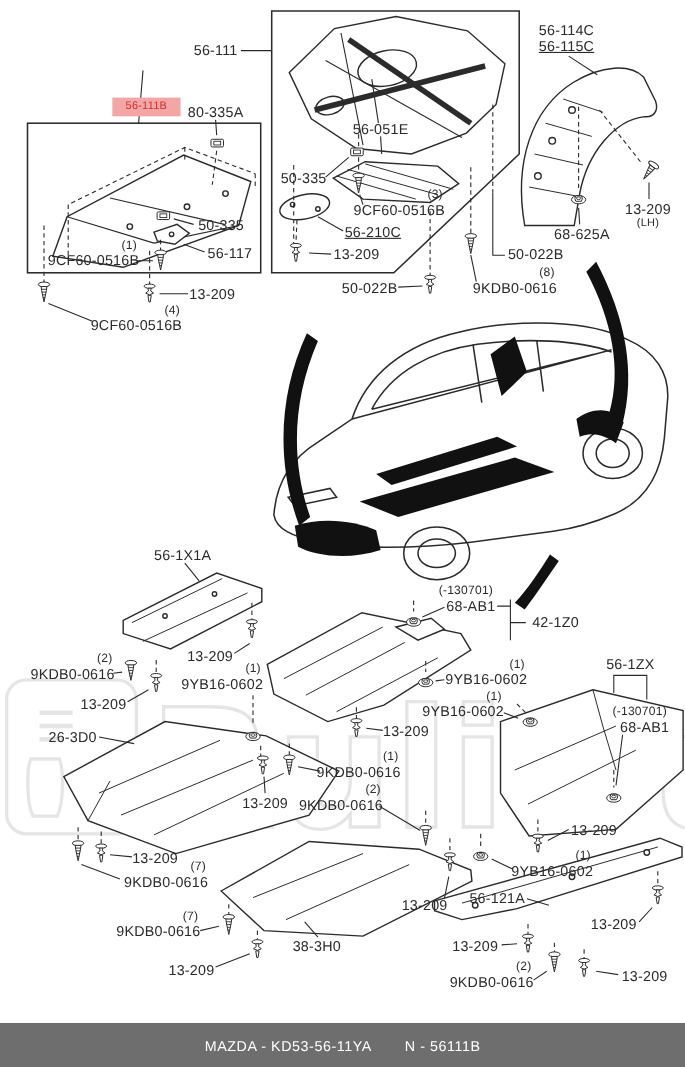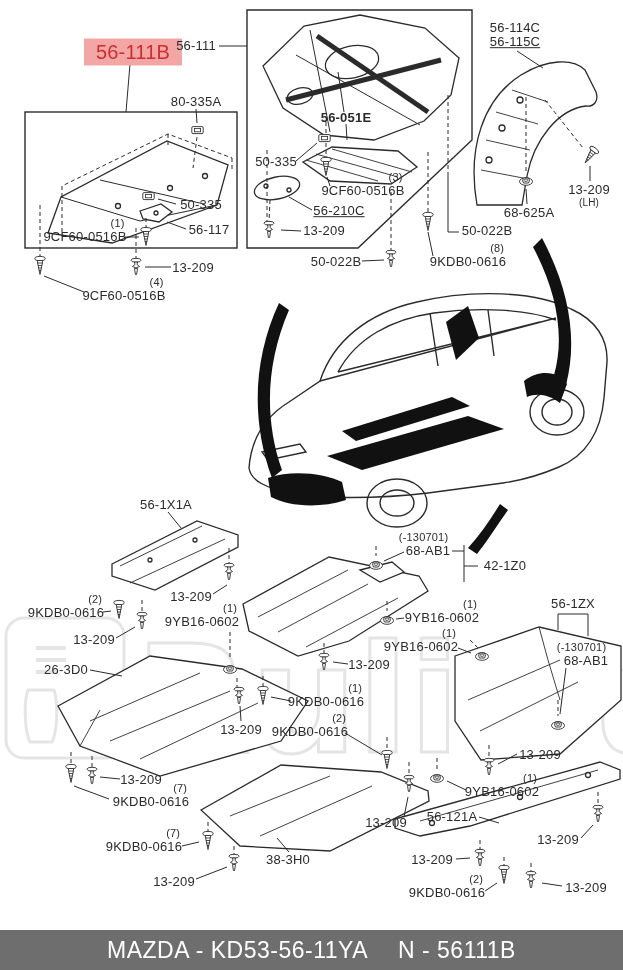--- a/index.html
+++ b/index.html
@@ -5,24 +5,24 @@
   html,body{margin:0;padding:0;background:#fff;}
   .stage{position:relative;width:623px;height:970px;background:#fff;overflow:hidden;
          font-family:"Liberation Sans",sans-serif;color:var(--line,#2b2b2b);}
   svg.canvas{position:absolute;left:0;top:0;}
   #labels{position:absolute;inset:0;}
   .lbl{position:absolute;transform:translate(-50%,-50%);font-size:13px;line-height:1.05;
        color:var(--line,#2b2b2b);white-space:nowrap;letter-spacing:0.2px;}
   .lbl .pre{position:absolute;bottom:100%;right:2px;font-size:11px;line-height:1;margin-bottom:1px;}
   .lbl .post{position:absolute;top:100%;left:50%;transform:translateX(-50%);font-size:10px;line-height:1;margin-top:1px;text-align:center;}
   .lbl.hl{background:var(--highlight-bg,#f2a6a6);color:var(--highlight-text,#cf2e2e);
-          font-size:20px;padding:3px 12px;}
+          font-size:10px;padding:3px 12px;margin-top:45px;}
   .footer{position:absolute;left:0;bottom:0;width:623px;height:40px;background:var(--footer-bg,#6e6e6e);
           color:var(--footer-text,#fff);display:flex;align-items:center;justify-content:center;gap:30px;
-          font-size:23px;letter-spacing:0.5px;}
+          font-size:13px;letter-spacing:0.5px;}
 </style>
 </head>
 <body>
 
 <div class="stage">
 
 <svg class="canvas" width="623" height="970" viewBox="0 0 623 970">
   <defs>
     <g id="screw">
       <ellipse cx="6" cy="2.6" rx="5.2" ry="2.2" fill="#fff" stroke="#2b2b2b" stroke-width="0.9"></ellipse>
@@ -198,21 +198,21 @@
 
 <div id="labels">
       <div class="lbl hl" style="left: 133px; top: 52px;"><span>56-111B</span></div>
       <div class="lbl" style="left: 196px; top: 46px;"><span>56-111</span></div>
       <div class="lbl" style="left: 196px; top: 102px;"><span>80-335A</span></div>
       <div class="lbl" style="left: 201px; top: 205px;"><span>50-335</span></div>
       <div class="lbl" style="left: 209px; top: 230px;"><span>56-117</span></div>
       <div class="lbl" style="left: 85px; top: 237px;"><span>9CF60-0516B</span><span class="pre">(1)</span></div>
       <div class="lbl" style="left: 193px; top: 268px;"><span>13-209</span></div>
       <div class="lbl" style="left: 124px; top: 296px;"><span>9CF60-0516B</span><span class="pre">(4)</span></div>
-      <div class="lbl" style="left: 346px; top: 118px; font-weight: bold;"><span>56-051E</span></div>
+      <div class="lbl" style="left: 346px; top: 118px;"><span>56-051E</span></div>
       <div class="lbl" style="left: 276px; top: 162px;"><span>50-335</span></div>
       <div class="lbl" style="left: 363px; top: 191px;"><span>9CF60-0516B</span><span class="pre">(3)</span></div>
       <div class="lbl" style="left: 339px; top: 211px; text-decoration: underline;"><span>56-210C</span></div>
       <div class="lbl" style="left: 324px; top: 231px;"><span>13-209</span></div>
       <div class="lbl" style="left: 336px; top: 262px;"><span>50-022B</span></div>
       <div class="lbl" style="left: 468px; top: 262px;"><span>9KDB0-0616</span><span class="pre">(8)</span></div>
       <div class="lbl" style="left: 487px; top: 231px;"><span>50-022B</span></div>
       <div class="lbl" style="left: 529px; top: 213px;"><span>68-625A</span></div>
       <div class="lbl" style="left: 589px; top: 190px;"><span>13-209</span><span class="post">(LH)</span></div>
       <div class="lbl" style="left: 515px; top: 28px;"><span>56-114C</span></div>

